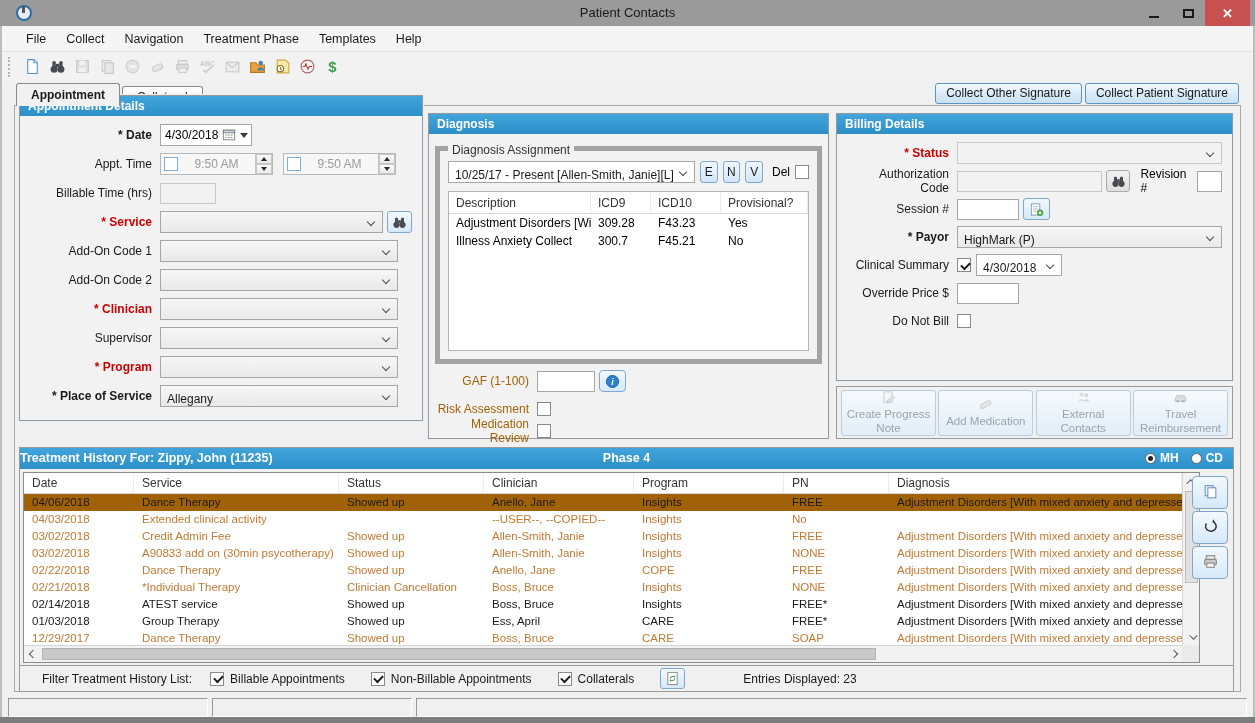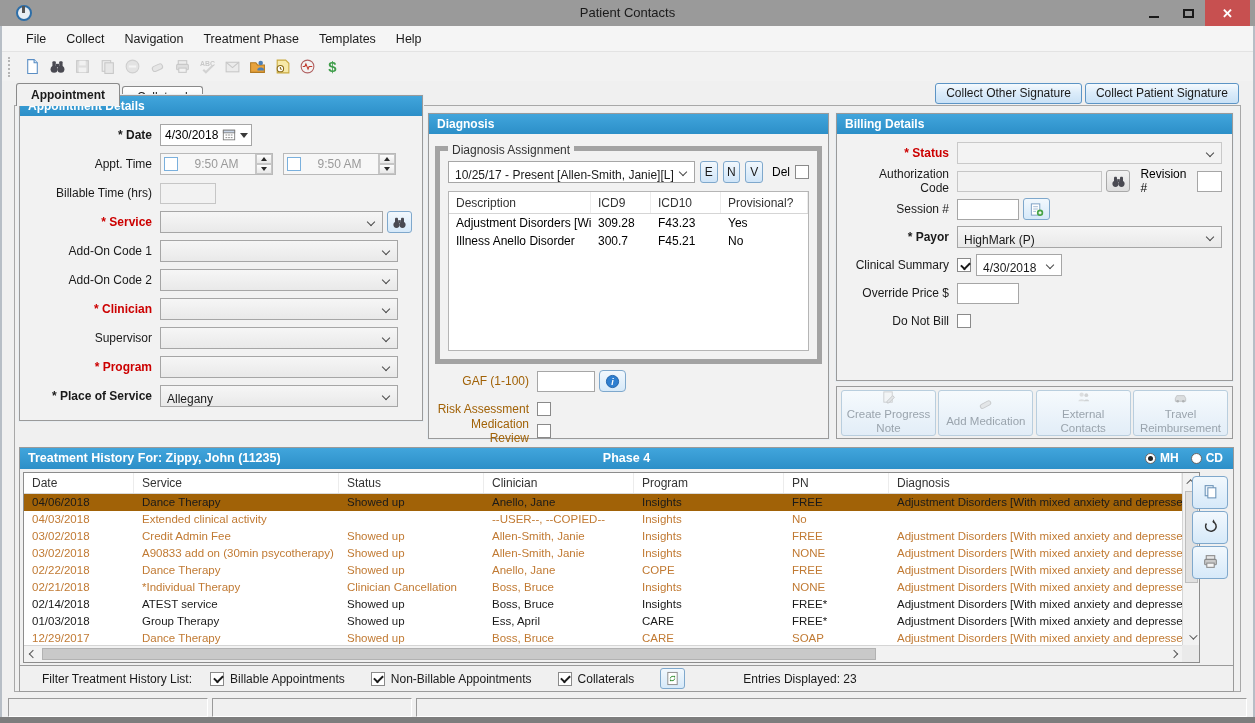--- a/index.html
+++ b/index.html
@@ -101,21 +101,21 @@
   .small-btn { width:24px; height:22px; border:1px solid #7fa8cc; border-radius:3px; background:linear-gradient(#f2f8fd,#d0e5f8); font-size:12px; color:#1a1a1a; }
   .diag-bottom-row { display:flex; align-items:center; height:22px; margin-top:6px; }
   .diag-bottom-label { width:100px; text-align:right; margin-right:8px; font-size:12px; color:#a16207; flex:none; }
 
   
   .btn-action { width:95px; height:46px; border:1px solid #b9cede; border-radius:3px; background:linear-gradient(#f6fafd,#e2edf7); color:#9aa4ad; font-size:11.5px; display:flex; flex-direction:column; align-items:center; justify-content:center; text-align:center; line-height:1.15; padding:2px; }
   .btn-action svg { width:15px; height:15px; opacity:.55; filter:grayscale(.4); }
 
   
   #treatment-group { position:absolute; left:19px; top:447px; width:1215px; height:245px; border:1px solid #9a9a9a; background:#f0f0f0; }
-  .th-header { position:relative; height:21px; line-height:21px; background:linear-gradient(#41a5dc,#2c8fc8); color:#fff; font-weight:bold; font-size:12.5px; padding-left:8px; }
+  .th-header { position:relative; height:21px; line-height:21px; background:linear-gradient(#41a5dc,#2c8fc8); color:#fff; font-weight:bold; font-size:12.5px; padding-left:0; }
   .th-phase { position:absolute; left:0; right:0; top:0; text-align:center; }
   .radio-group { position:absolute; right:10px; top:0; height:21px; display:flex; align-items:center; gap:12px; }
   .radio-opt { display:flex; align-items:center; gap:4px; font-size:12px; font-weight:bold; color:#fff; }
   .radio { width:11px; height:11px; border-radius:50%; background:#fff; border:1px solid #666; position:relative; }
   .radio.sel::after { content:""; position:absolute; left:2px; top:2px; width:5px; height:5px; border-radius:50%; background:#222; }
 
   .th-table { position:absolute; left:3px; top:24px; width:1177px; height:191px; border:1px solid #8c8c8c; background:#fff; overflow:hidden; }
   .th-grid { display:grid; grid-template-columns:110px 205px 145px 150px 150px 105px 1fr; }
   .th-header-row { height:21px; line-height:21px; border-bottom:1px solid #d9d9d9; color:#333; width:calc(100% - 17px); }
   .th-header-row > div { padding-left:8px; font-size:12px; border-right:1px solid #ececec; overflow:hidden; white-space:nowrap; }
@@ -418,21 +418,21 @@
             <div>Provisional?</div>
           </div>
         <div>
             <div class="diag-grid diag-row">
               <div>Adjustment Disorders [Wi...</div>
               <div>309.28</div>
               <div>F43.23</div>
               <div>Yes</div>
             </div>
             <div class="diag-grid diag-row">
-              <div>Illness Anello Disorder</div>
+              <div>Illness Anxiety Collect</div>
               <div>300.7</div>
               <div>F45.21</div>
               <div>No</div>
             </div>
           </div>
       </div>
     </div>
     <div class="diag-bottom-row">
       <div class="diag-bottom-label">GAF (1-100)</div>
       <div class="textbox" style="width:58px"></div>

